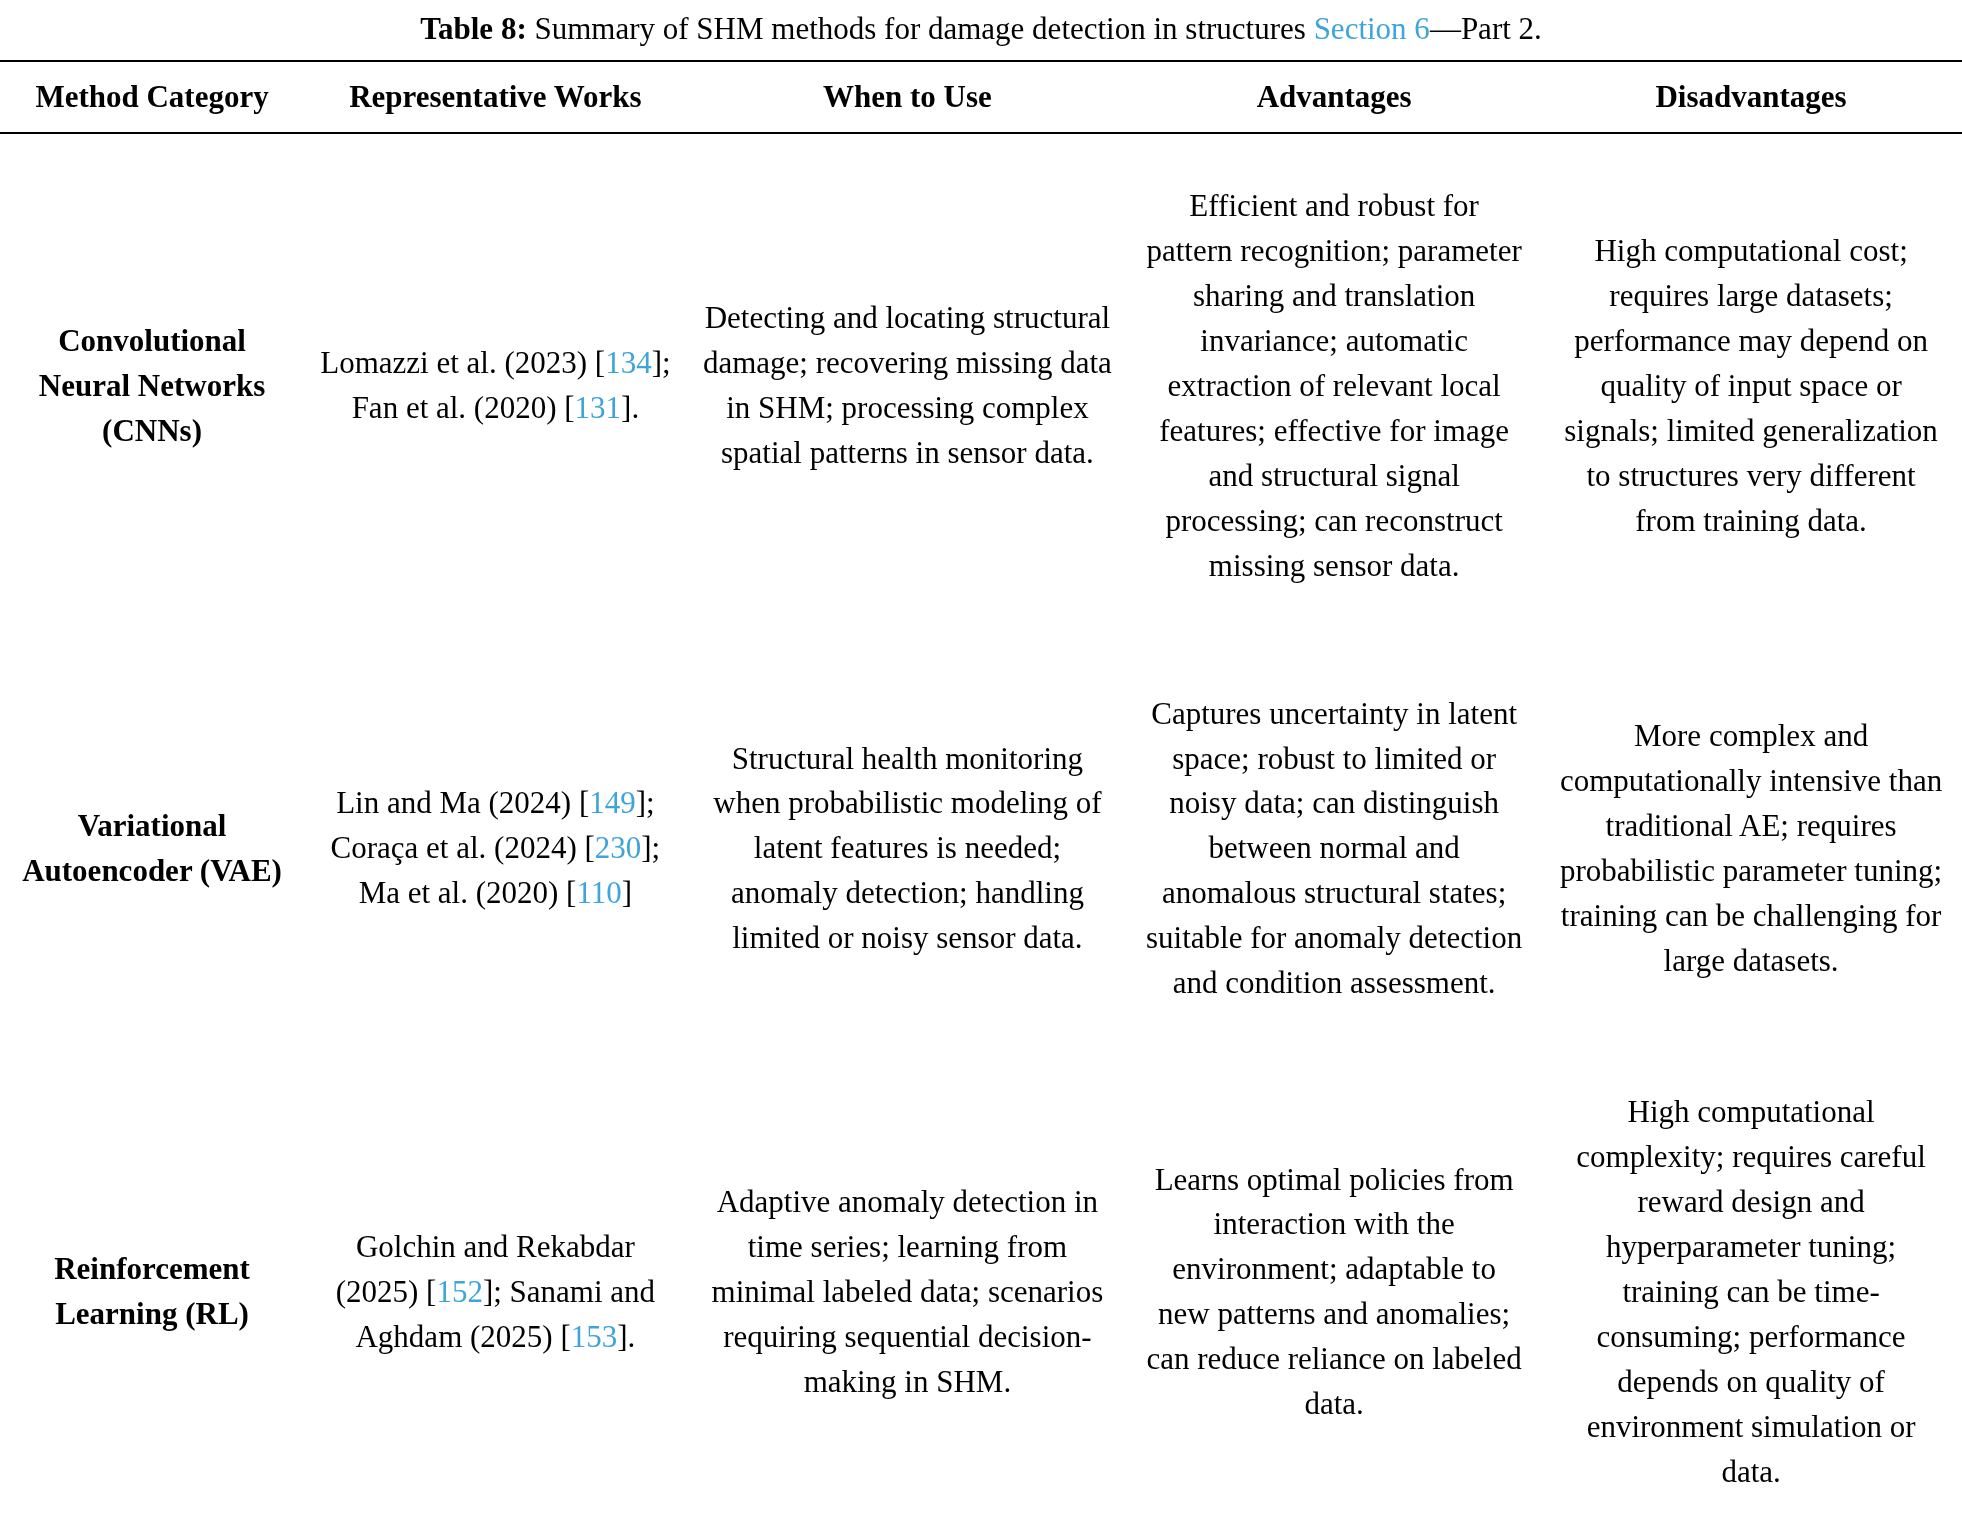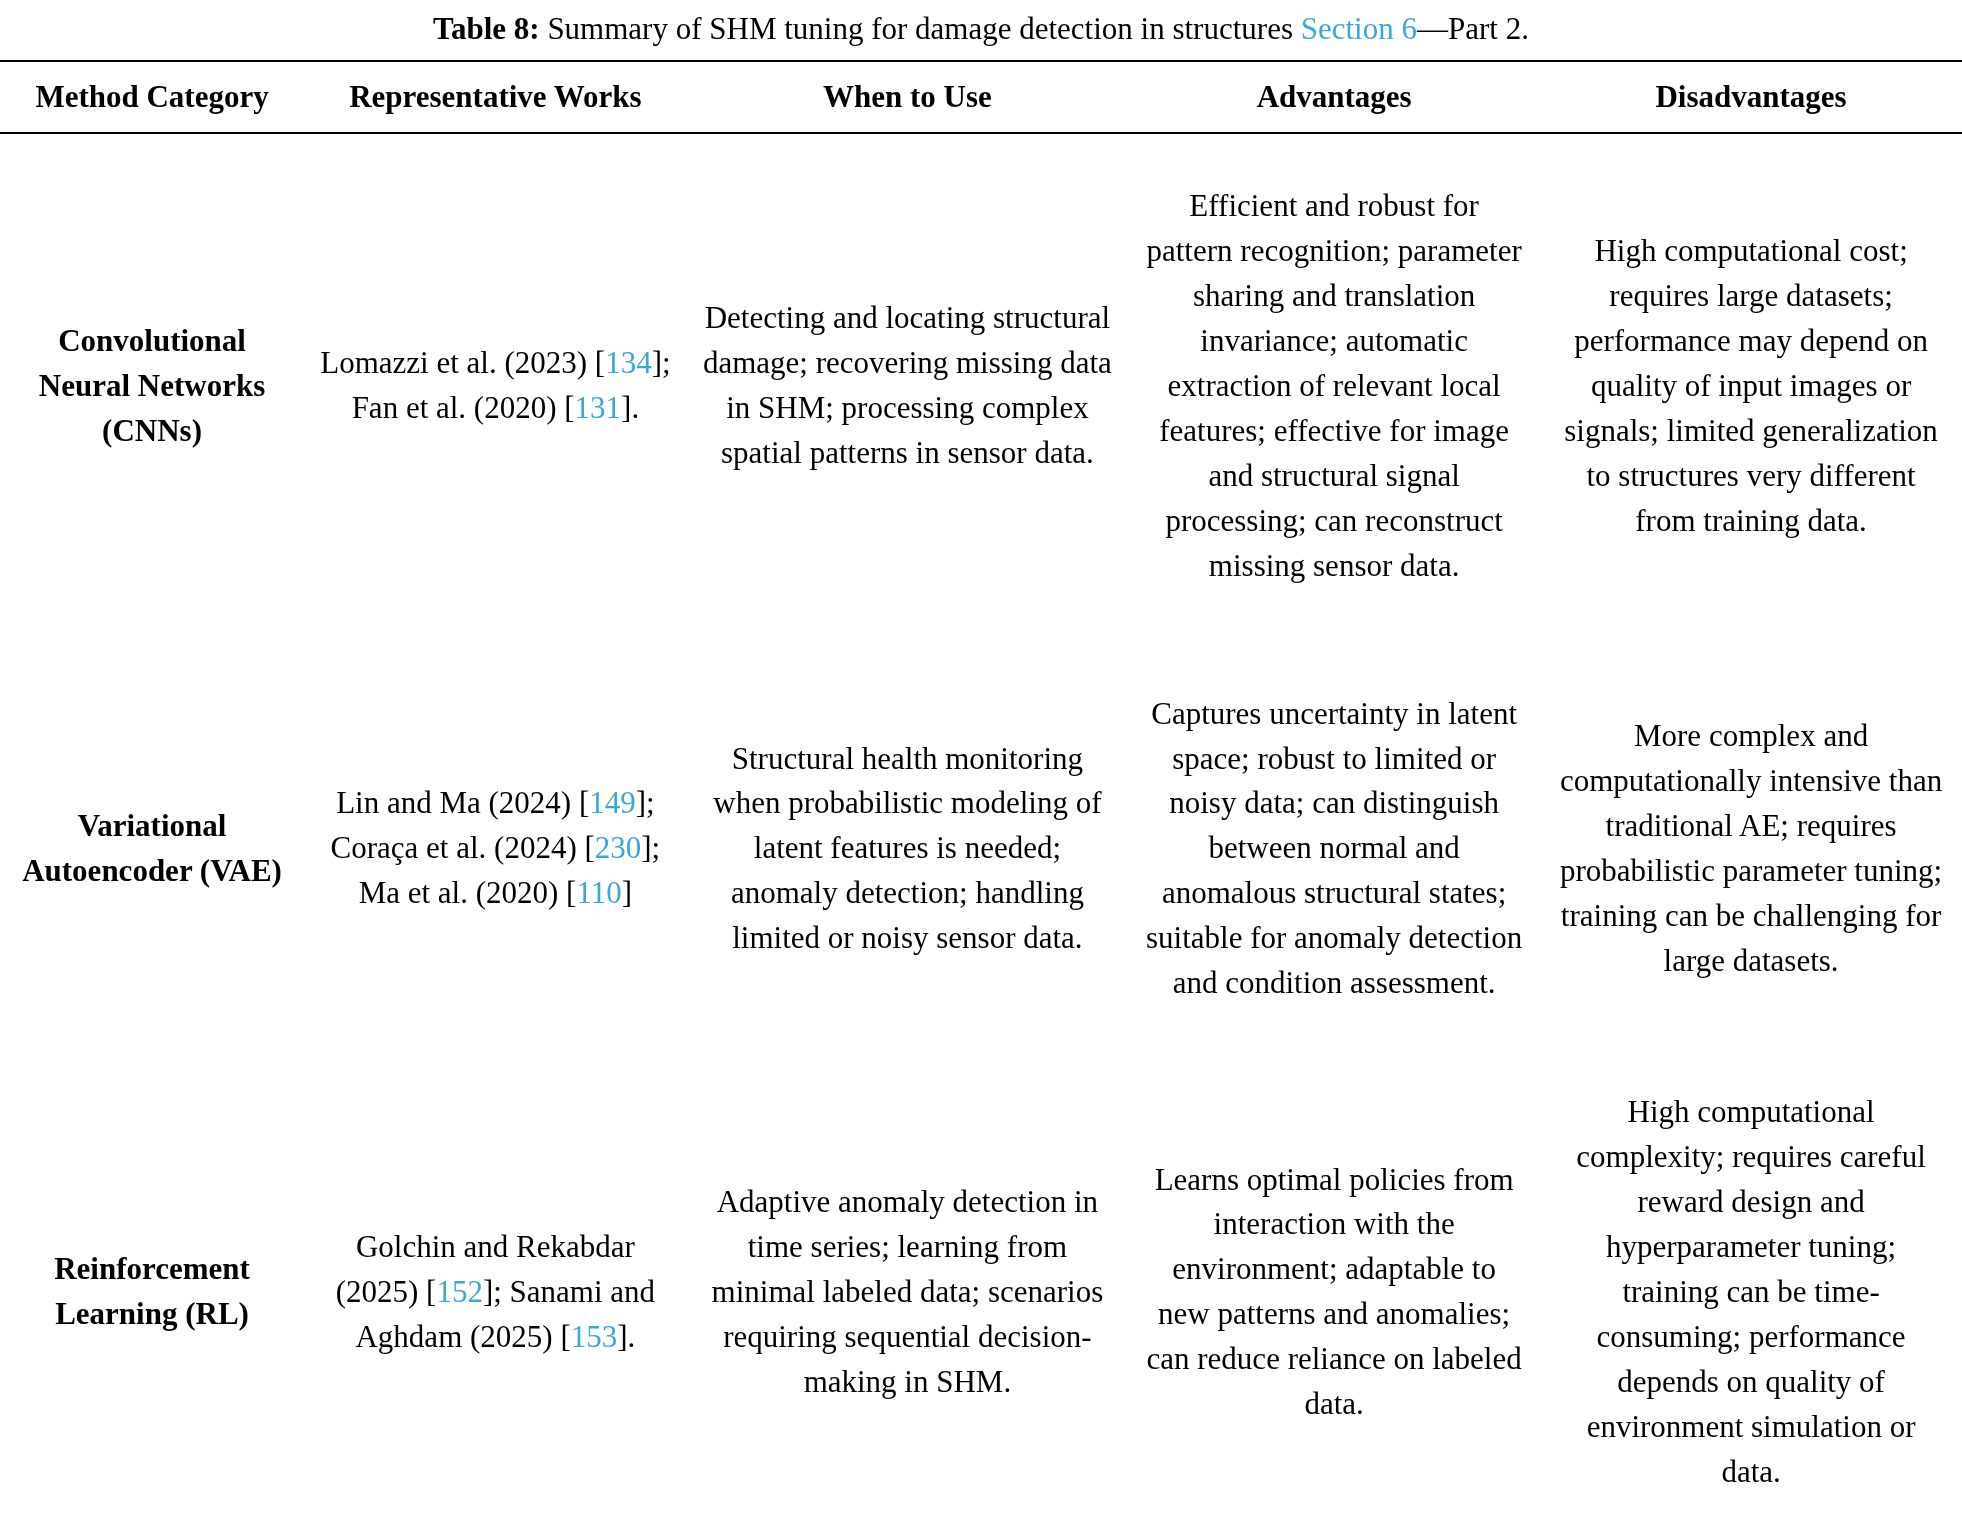--- a/index.html
+++ b/index.html
@@ -48,21 +48,21 @@
   tbody td.cat { font-weight: 700; }
   tr.r1 { height: 506px; }
   tr.r2 { height: 420px; }
   tr.r3 { height: 468px; }
 </style>
 </head>
 <body>
 
 <div class="page">
 
-  <div class="caption"><span class="bold">Table 8:</span><span> Summary of SHM tuning for damage detection in structures </span><span class="link">Section 6</span><span>—Part 2.</span></div>
+  <div class="caption"><span class="bold">Table 8:</span><span> Summary of SHM methods for damage detection in structures </span><span class="link">Section 6</span><span>—Part 2.</span></div>
 
   <table>
     <colgroup>
       <col style="width:15.5%">
       <col style="width:19.5%">
       <col style="width:22.5%">
       <col style="width:21.0%">
       <col style="width:21.5%">
     </colgroup>
     <thead>
@@ -73,21 +73,21 @@
         <th>Advantages</th>
         <th>Disadvantages</th>
       </tr>
     </thead>
     <tbody>
       <tr class="r1">
         <td class="cat">Convolutional Neural Networks (CNNs)</td>
         <td><span>Lomazzi et al. (2023) [</span><span class="link">134</span><span>]; Fan et al. (2020) [</span><span class="link">131</span><span>].</span></td>
         <td>Detecting and locating structural damage; recovering missing data in SHM; processing complex spatial patterns in sensor data.</td>
         <td>Efficient and robust for pattern recognition; parameter sharing and translation invariance; automatic extraction of relevant local features; effective for image and structural signal processing; can reconstruct missing sensor data.</td>
-        <td>High computational cost; requires large datasets; performance may depend on quality of input images or signals; limited generalization to structures very different from training data.</td>
+        <td>High computational cost; requires large datasets; performance may depend on quality of input space or signals; limited generalization to structures very different from training data.</td>
       </tr>
       <tr class="r2">
         <td class="cat">Variational Autoencoder (VAE)</td>
         <td><span>Lin and Ma (2024) [</span><span class="link">149</span><span>]; Coraça et al. (2024) [</span><span class="link">230</span><span>]; Ma et al. (2020) [</span><span class="link">110</span><span>]</span></td>
         <td>Structural health monitoring when probabilistic modeling of latent features is needed; anomaly detection; handling limited or noisy sensor data.</td>
         <td>Captures uncertainty in latent space; robust to limited or noisy data; can distinguish between normal and anomalous structural states; suitable for anomaly detection and condition assessment.</td>
         <td>More complex and computationally intensive than traditional AE; requires probabilistic parameter tuning; training can be challenging for large datasets.</td>
       </tr>
       <tr class="r3">
         <td class="cat">Reinforcement Learning (RL)</td>

